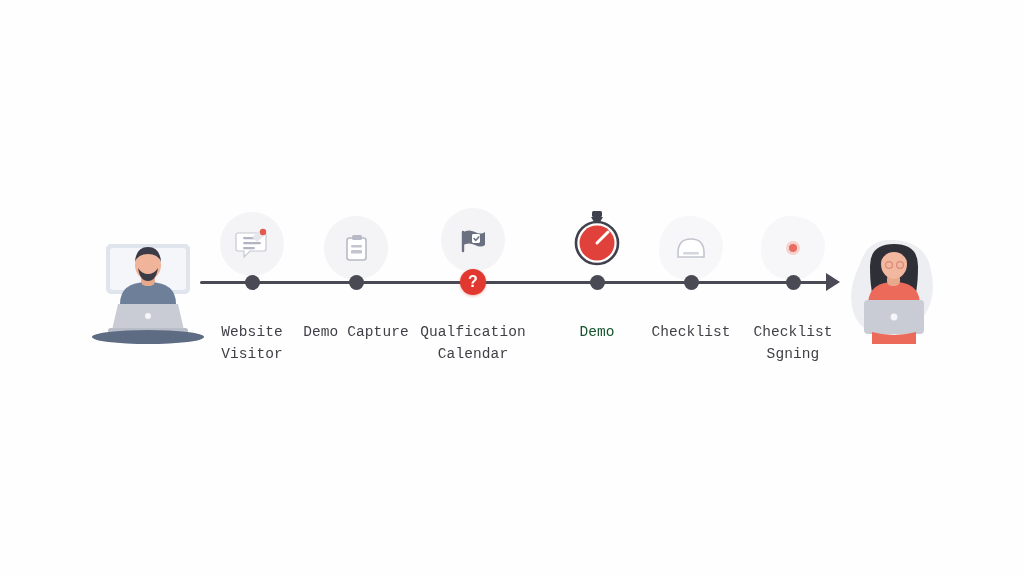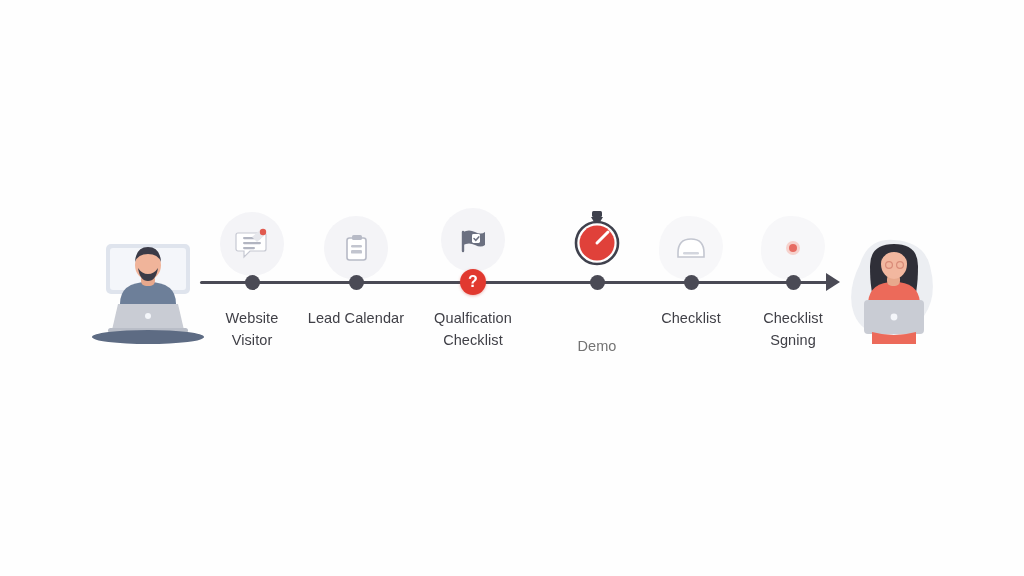--- a/index.html
+++ b/index.html
@@ -55,31 +55,31 @@
     top: 275px;
     width: 15px;
     height: 15px;
     margin-left: -7.5px;
     border-radius: 50%;
     background: #4a4a55;
   }
   .step-label {
     position: absolute;
     left: 0;
-    top: 307px;
+    top: 321px;
     width: 100%;
     font-size: 14.5px;
     line-height: 22px;
     color: #3f3f46;
     letter-spacing: 0.1px;
     white-space: pre-line;
+    font-family: Liberation Mono, monospace;
   }
   .step-label.accent {
-    color: #737373;
-    margin-top: 28px;
+    color: #14532d;
   }
 
   
   .icon-wrap {
     position: absolute;
     left: 50%;
     margin-left: -32px;
     width: 64px;
     height: 64px;
     display: flex;
@@ -212,37 +212,37 @@
     <div class="icon-wrap" style="top:216px;">
       <div class="icon-blob soft"></div>
       <svg class="icon-glyph" width="34" height="34" viewBox="0 0 34 34">
         <rect x="8" y="7" width="19" height="22" rx="2.5" fill="#ffffff" stroke="#b7bac6" stroke-width="1.6"></rect>
         <rect x="13" y="4" width="10" height="5" rx="1.6" fill="#b7bac6"></rect>
         <rect x="12" y="14" width="11" height="2.4" rx="1.2" fill="#c2c5cf"></rect>
         <rect x="12" y="19" width="11" height="3.6" rx="1.2" fill="#c2c5cf"></rect>
       </svg>
     </div>
     <div class="node-dot"></div>
-    <div class="step-label">Lead Calendar</div>
+    <div class="step-label">Demo Capture</div>
   </div>
 
   <div class="step" style="left:473px;">
     <div class="icon-wrap" style="top:208px;">
       <div class="icon-blob soft"></div>
       <svg class="icon-glyph" width="34" height="34" viewBox="0 0 34 34">
         <path d="M7 9 q6 -3 12 0 q6 3 10 0 l0 13 q-4 3 -10 0 q-6 -3 -12 0 z" fill="#6b7080"></path>
         <path d="M7 9 l0 19" stroke="#6b7080" stroke-width="2.4" stroke-linecap="round"></path>
         <rect x="16" y="11" width="8" height="9" rx="1.4" fill="#ffffff"></rect>
         <path d="M18 15.5 l1.8 1.8 l3 -3.4" stroke="#6b7080" stroke-width="1.5" fill="none" stroke-linecap="round"></path>
       </svg>
     </div>
     <div class="node-dot"></div>
     <div class="q-badge" style="left:50%; margin-left:-13px; top:269px;">?</div>
     <div class="step-label">Qualfication
-Checklist</div>
+Calendar</div>
   </div>
 
   <div class="step" style="left:597px;">
     <div class="icon-wrap" style="top:206px;">
       <div class="icon-blob none"></div>
       <svg class="icon-glyph" width="56" height="58" viewBox="0 0 56 58">
         <rect x="23" y="2" width="10" height="6" rx="1.5" fill="#3f414d"></rect>
         <path d="M22 8 l12 0 l-3 5 l-6 0 z" fill="#3f414d"></path>
         <circle cx="28" cy="34" r="21" fill="none" stroke="#3f414d" stroke-width="2.6"></circle>
         <circle cx="28" cy="34" r="17.5" fill="#e0413a"></circle>

